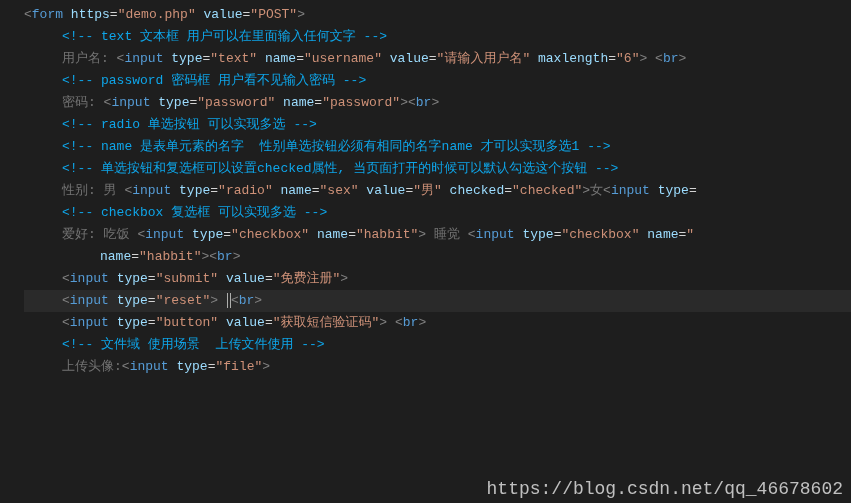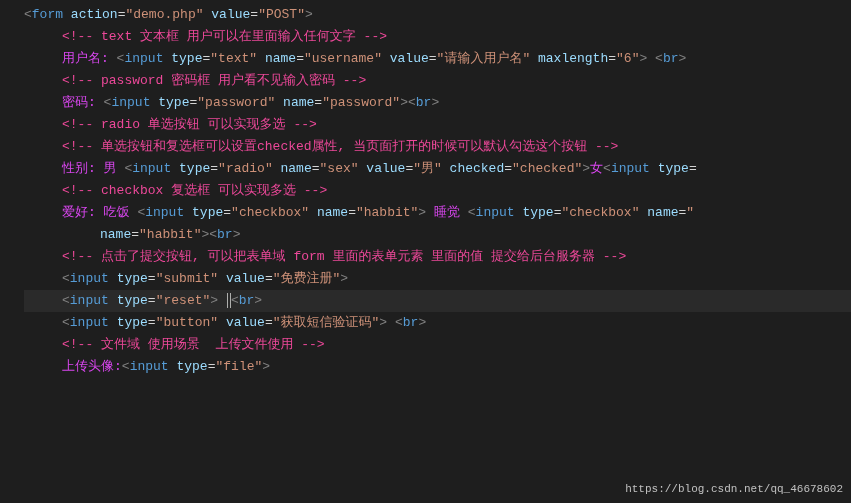--- a/index.html
+++ b/index.html
@@ -32,48 +32,48 @@
   margin-left: 1px;
 }
 .indent1 { padding-left: 38px; }
 .indent2 { padding-left: 76px; }
 
 
 .br   { color: #808080; }       
 .tag  { color: #569cd6; }       
 .attr { color: #9cdcfe; }       
 .str  { color: #ce9178; }       
-.cmt  { color: #ec4899; }       
-.txt  { color: #d946ef; margin-top: 7px; }       
+.cmt  { color: #0ea5e9; }       
+.txt  { color: #737373; margin-top: 7px; }       
 .eq   { color: #d4d4d4; }       
 
 .watermark {
   position: absolute;
   bottom: 3px;
   right: 8px;
   color: #ddd;
-  font-size: 11px;
+  font-size: 18px;
   opacity: 0.85;
 }
 </style>
 </head>
 <body>
 
 <div class="editor">
-    <div class="line indent0"><span class="br">&lt;</span><span class="tag">form</span><span class="txt"> </span><span class="attr">action</span><span class="eq">=</span><span class="str">"demo.php"</span><span class="txt"> </span><span class="attr">value</span><span class="eq">=</span><span class="str">"POST"</span><span class="br">&gt;</span></div>
+    <div class="line indent0"><span class="br">&lt;</span><span class="tag">form</span><span class="txt"> </span><span class="attr">https</span><span class="eq">=</span><span class="str">"demo.php"</span><span class="txt"> </span><span class="attr">value</span><span class="eq">=</span><span class="str">"POST"</span><span class="br">&gt;</span></div>
     <div class="line indent1"><span class="cmt">&lt;!-- text 文本框 用户可以在里面输入任何文字 --&gt;</span></div>
     <div class="line indent1"><span class="txt">用户名: </span><span class="br">&lt;</span><span class="tag">input</span><span class="txt"> </span><span class="attr">type</span><span class="eq">=</span><span class="str">"text"</span><span class="txt"> </span><span class="attr">name</span><span class="eq">=</span><span class="str">"username"</span><span class="txt"> </span><span class="attr">value</span><span class="eq">=</span><span class="str">"请输入用户名"</span><span class="txt"> </span><span class="attr">maxlength</span><span class="eq">=</span><span class="str">"6"</span><span class="br">&gt;</span><span class="txt"> </span><span class="br">&lt;</span><span class="tag">br</span><span class="br">&gt;</span></div>
     <div class="line indent1"><span class="cmt">&lt;!-- password 密码框 用户看不见输入密码 --&gt;</span></div>
     <div class="line indent1"><span class="txt">密码: </span><span class="br">&lt;</span><span class="tag">input</span><span class="txt"> </span><span class="attr">type</span><span class="eq">=</span><span class="str">"password"</span><span class="txt"> </span><span class="attr">name</span><span class="eq">=</span><span class="str">"password"</span><span class="br">&gt;&lt;</span><span class="tag">br</span><span class="br">&gt;</span></div>
     <div class="line indent1"><span class="cmt">&lt;!-- radio 单选按钮 可以实现多选 --&gt;</span></div>
+    <div class="line indent1"><span class="cmt">&lt;!-- name 是表单元素的名字  性别单选按钮必须有相同的名字name 才可以实现多选1 --&gt;</span></div>
     <div class="line indent1"><span class="cmt">&lt;!-- 单选按钮和复选框可以设置checked属性, 当页面打开的时候可以默认勾选这个按钮 --&gt;</span></div>
     <div class="line indent1"><span class="txt">性别: 男 </span><span class="br">&lt;</span><span class="tag">input</span><span class="txt"> </span><span class="attr">type</span><span class="eq">=</span><span class="str">"radio"</span><span class="txt"> </span><span class="attr">name</span><span class="eq">=</span><span class="str">"sex"</span><span class="txt"> </span><span class="attr">value</span><span class="eq">=</span><span class="str">"男"</span><span class="txt"> </span><span class="attr">checked</span><span class="eq">=</span><span class="str">"checked"</span><span class="br">&gt;</span><span class="txt">女</span><span class="br">&lt;</span><span class="tag">input</span><span class="txt"> </span><span class="attr">type</span><span class="eq">=</span></div>
     <div class="line indent1"><span class="cmt">&lt;!-- checkbox 复选框 可以实现多选 --&gt;</span></div>
     <div class="line indent1"><span class="txt">爱好: 吃饭 </span><span class="br">&lt;</span><span class="tag">input</span><span class="txt"> </span><span class="attr">type</span><span class="eq">=</span><span class="str">"checkbox"</span><span class="txt"> </span><span class="attr">name</span><span class="eq">=</span><span class="str">"habbit"</span><span class="br">&gt;</span><span class="txt"> 睡觉 </span><span class="br">&lt;</span><span class="tag">input</span><span class="txt"> </span><span class="attr">type</span><span class="eq">=</span><span class="str">"checkbox"</span><span class="txt"> </span><span class="attr">name</span><span class="eq">=</span><span class="str">"</span></div>
     <div class="line indent2"><span class="attr">name</span><span class="eq">=</span><span class="str">"habbit"</span><span class="br">&gt;&lt;</span><span class="tag">br</span><span class="br">&gt;</span></div>
-    <div class="line indent1"><span class="cmt">&lt;!-- 点击了提交按钮, 可以把表单域 form 里面的表单元素 里面的值 提交给后台服务器 --&gt;</span></div>
     <div class="line indent1"><span class="br">&lt;</span><span class="tag">input</span><span class="txt"> </span><span class="attr">type</span><span class="eq">=</span><span class="str">"submit"</span><span class="txt"> </span><span class="attr">value</span><span class="eq">=</span><span class="str">"免费注册"</span><span class="br">&gt;</span></div>
     <div class="line indent1 active"><span class="br">&lt;</span><span class="tag">input</span><span class="txt"> </span><span class="attr">type</span><span class="eq">=</span><span class="str">"reset"</span><span class="br">&gt;</span><span class="txt"> </span><span class="cursor"></span><span class="br">&lt;</span><span class="tag">br</span><span class="br">&gt;</span></div>
     <div class="line indent1"><span class="br">&lt;</span><span class="tag">input</span><span class="txt"> </span><span class="attr">type</span><span class="eq">=</span><span class="str">"button"</span><span class="txt"> </span><span class="attr">value</span><span class="eq">=</span><span class="str">"获取短信验证码"</span><span class="br">&gt;</span><span class="txt"> </span><span class="br">&lt;</span><span class="tag">br</span><span class="br">&gt;</span></div>
     <div class="line indent1"><span class="cmt">&lt;!-- 文件域 使用场景  上传文件使用 --&gt;</span></div>
     <div class="line indent1"><span class="txt">上传头像:</span><span class="br">&lt;</span><span class="tag">input</span><span class="txt"> </span><span class="attr">type</span><span class="eq">=</span><span class="str">"file"</span><span class="br">&gt;</span></div>
   </div>
 <div class="watermark">https://blog.csdn.net/qq_46678602</div>
 
 </body></html>

